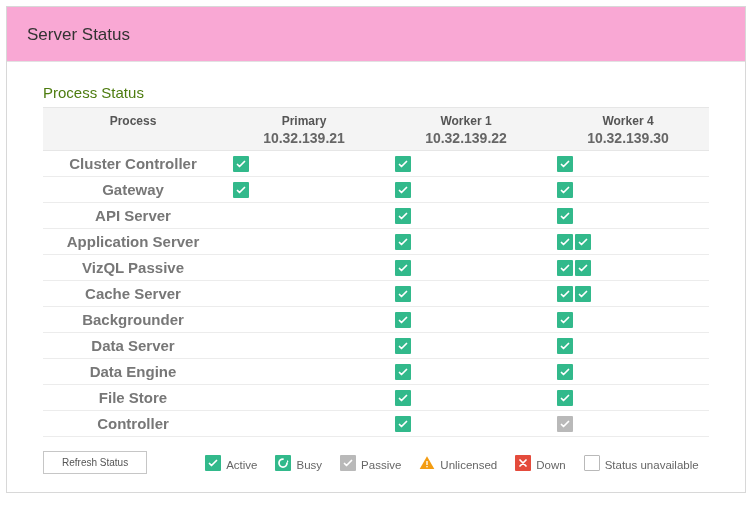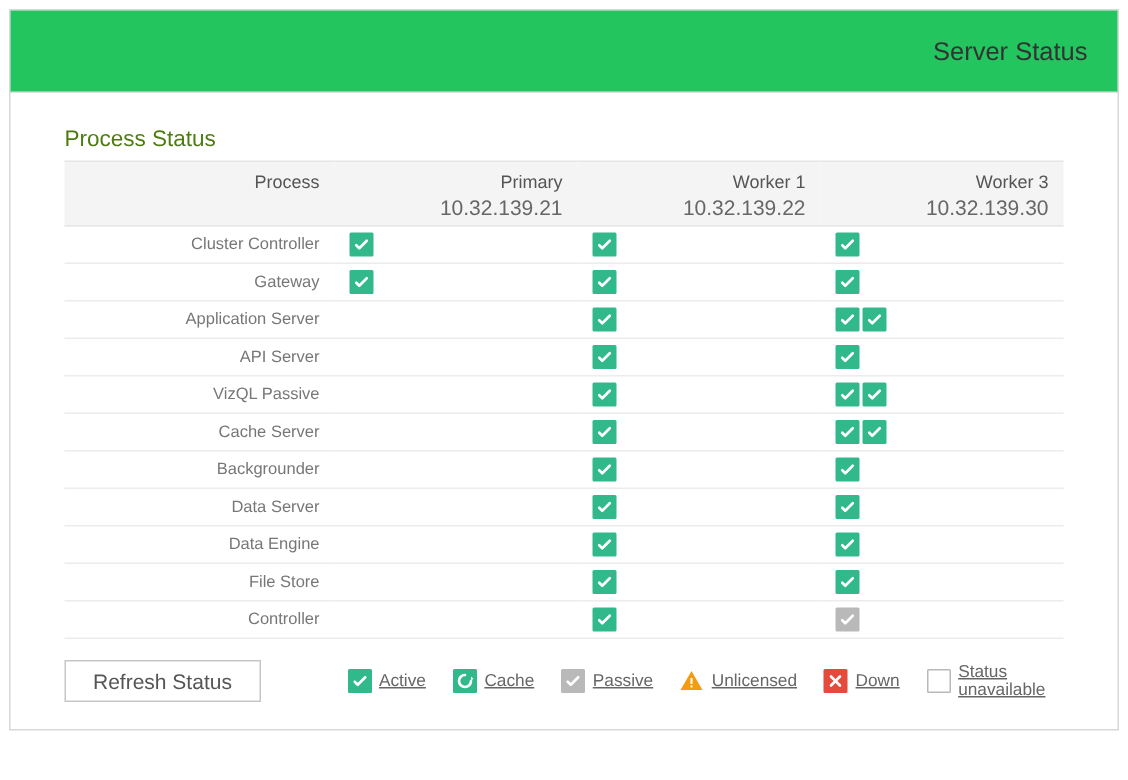--- a/index.html
+++ b/index.html
@@ -9,66 +9,65 @@
     background: #fff;
     font-family: "Helvetica Neue", Arial, sans-serif;
     font-size: 12px;
     color: #444;
     width: 752px;
   }
   .outer {
     border: 1px solid #d8d8d8;
   }
   .titlebar {
-    background: #22c55e;
+    background: #f9a8d4;
     border-bottom: 1px solid #e2e2e2;
     padding: 18px 20px 16px 20px;
     font-size: 17px;
     color: #333;
-    text-align: right;
   }
   .content {
     padding: 22px 36px 18px 36px;
   }
   .section-title {
     font-size: 15px;
     color: #4d7c0f;
     margin-bottom: 6px;
   }
   .section-desc {
     font-size: 11.5px;
     color: #888;
     margin-bottom: 10px;
   }
   table.status {
     width: 100%;
     border-collapse: collapse;
     table-layout: fixed;
   }
   table.status th, table.status td {
-    text-align: right;
+    text-align: center;
     vertical-align: middle;
     padding: 4px 10px;
     border-bottom: 1px solid #ececec;
-    font-weight: normal;
+    font-weight: bold;
   }
   table.status thead th {
     background: #f4f4f4;
     border-top: 1px solid #e6e6e6;
     border-bottom: 1px solid #e6e6e6;
     color: #555;
     font-size: 12px;
     height: 42px;
     vertical-align: top;
     padding-top: 6px;
   }
   table.status thead th .col-name { display:block; margin-bottom:2px; }
   table.status thead th .col-ip   { display:block; color:#666; font-size:14px; }
   table.status tbody td {
-    font-size: 11px;
+    font-size: 15px;
     color: #777;
     height: 25px;
   }
   table.status tbody td.proc { color:#777; }
   col.col-proc { width: 180px; }
   col.col-node { width: auto; }
 
   .status-cell { display:flex; gap:2px; align-items:center; }
 
   .badge {
@@ -90,27 +89,27 @@
   .badge svg { width: 12px; height: 12px; display:block; }
   .b-unlicensed svg { width:16px; height:16px; }
 
   .footer {
     display:flex;
     align-items:center;
     gap:18px;
     padding-top:14px;
   }
   .legend { display:flex; align-items:center; gap:18px; font-size:11.5px; color:#666; flex:1; margin-left:40px;}
-  .legend-item { display:flex; align-items:center; gap:5px;text-decoration:underline; }
+  .legend-item { display:flex; align-items:flex-end; gap:5px; }
 
   button.refresh {
     border: 1px solid #c6c6c6;
     background: #fff;
     color: #555;
-    font-size: 14px;
+    font-size: 10px;
     padding: 5px 18px;
     cursor: pointer;
     font-family: inherit;
   }
 </style>
 </head>
 <body>
 
 <svg width="0" height="0" style="position:absolute">
   <defs>
@@ -154,21 +153,21 @@
           </th>
           <th>
             <span class="col-name">Primary</span>
             <span class="col-ip">10.32.139.21</span>
           </th>
           <th>
             <span class="col-name">Worker 1</span>
             <span class="col-ip">10.32.139.22</span>
           </th>
           <th>
-            <span class="col-name">Worker 3</span>
+            <span class="col-name">Worker 4</span>
             <span class="col-ip">10.32.139.30</span>
           </th>
         </tr>
       </thead>
       <tbody id="tbody">
           <tr>
             <td class="proc">Cluster Controller</td>
             <td>
               <div class="status-cell">
                 <span class="badge b-active">
@@ -221,64 +220,64 @@
               <div class="status-cell">
                 <span class="badge b-active">
                   <svg>
                     <use href="#ic-check"></use>
                   </svg>
                 </span>
               </div>
             </td>
           </tr>
           <tr>
+            <td class="proc">API Server</td>
+            <td>
+              <div class="status-cell"></div>
+            </td>
+            <td>
+              <div class="status-cell">
+                <span class="badge b-active">
+                  <svg>
+                    <use href="#ic-check"></use>
+                  </svg>
+                </span>
+              </div>
+            </td>
+            <td>
+              <div class="status-cell">
+                <span class="badge b-active">
+                  <svg>
+                    <use href="#ic-check"></use>
+                  </svg>
+                </span>
+              </div>
+            </td>
+          </tr>
+          <tr>
             <td class="proc">Application Server</td>
             <td>
               <div class="status-cell"></div>
             </td>
             <td>
               <div class="status-cell">
                 <span class="badge b-active">
                   <svg>
                     <use href="#ic-check"></use>
                   </svg>
                 </span>
               </div>
             </td>
             <td>
               <div class="status-cell">
                 <span class="badge b-active">
                   <svg>
                     <use href="#ic-check"></use>
                   </svg>
                 </span>
-                <span class="badge b-active">
-                  <svg>
-                    <use href="#ic-check"></use>
-                  </svg>
-                </span>
-              </div>
-            </td>
-          </tr>
-          <tr>
-            <td class="proc">API Server</td>
-            <td>
-              <div class="status-cell"></div>
-            </td>
-            <td>
-              <div class="status-cell">
-                <span class="badge b-active">
-                  <svg>
-                    <use href="#ic-check"></use>
-                  </svg>
-                </span>
-              </div>
-            </td>
-            <td>
-              <div class="status-cell">
                 <span class="badge b-active">
                   <svg>
                     <use href="#ic-check"></use>
                   </svg>
                 </span>
               </div>
             </td>
           </tr>
           <tr>
             <td class="proc">VizQL Passive</td>
@@ -471,21 +470,21 @@
               </svg>
             </span>
           <span>Active</span>
         </span>
         <span class="legend-item">
           <span class="badge b-busy">
               <svg>
                 <use href="#ic-spin"></use>
               </svg>
             </span>
-          <span>Cache</span>
+          <span>Busy</span>
         </span>
         <span class="legend-item">
           <span class="badge b-passive">
               <svg>
                 <use href="#ic-check"></use>
               </svg>
             </span>
           <span>Passive</span>
         </span>
         <span class="legend-item">

